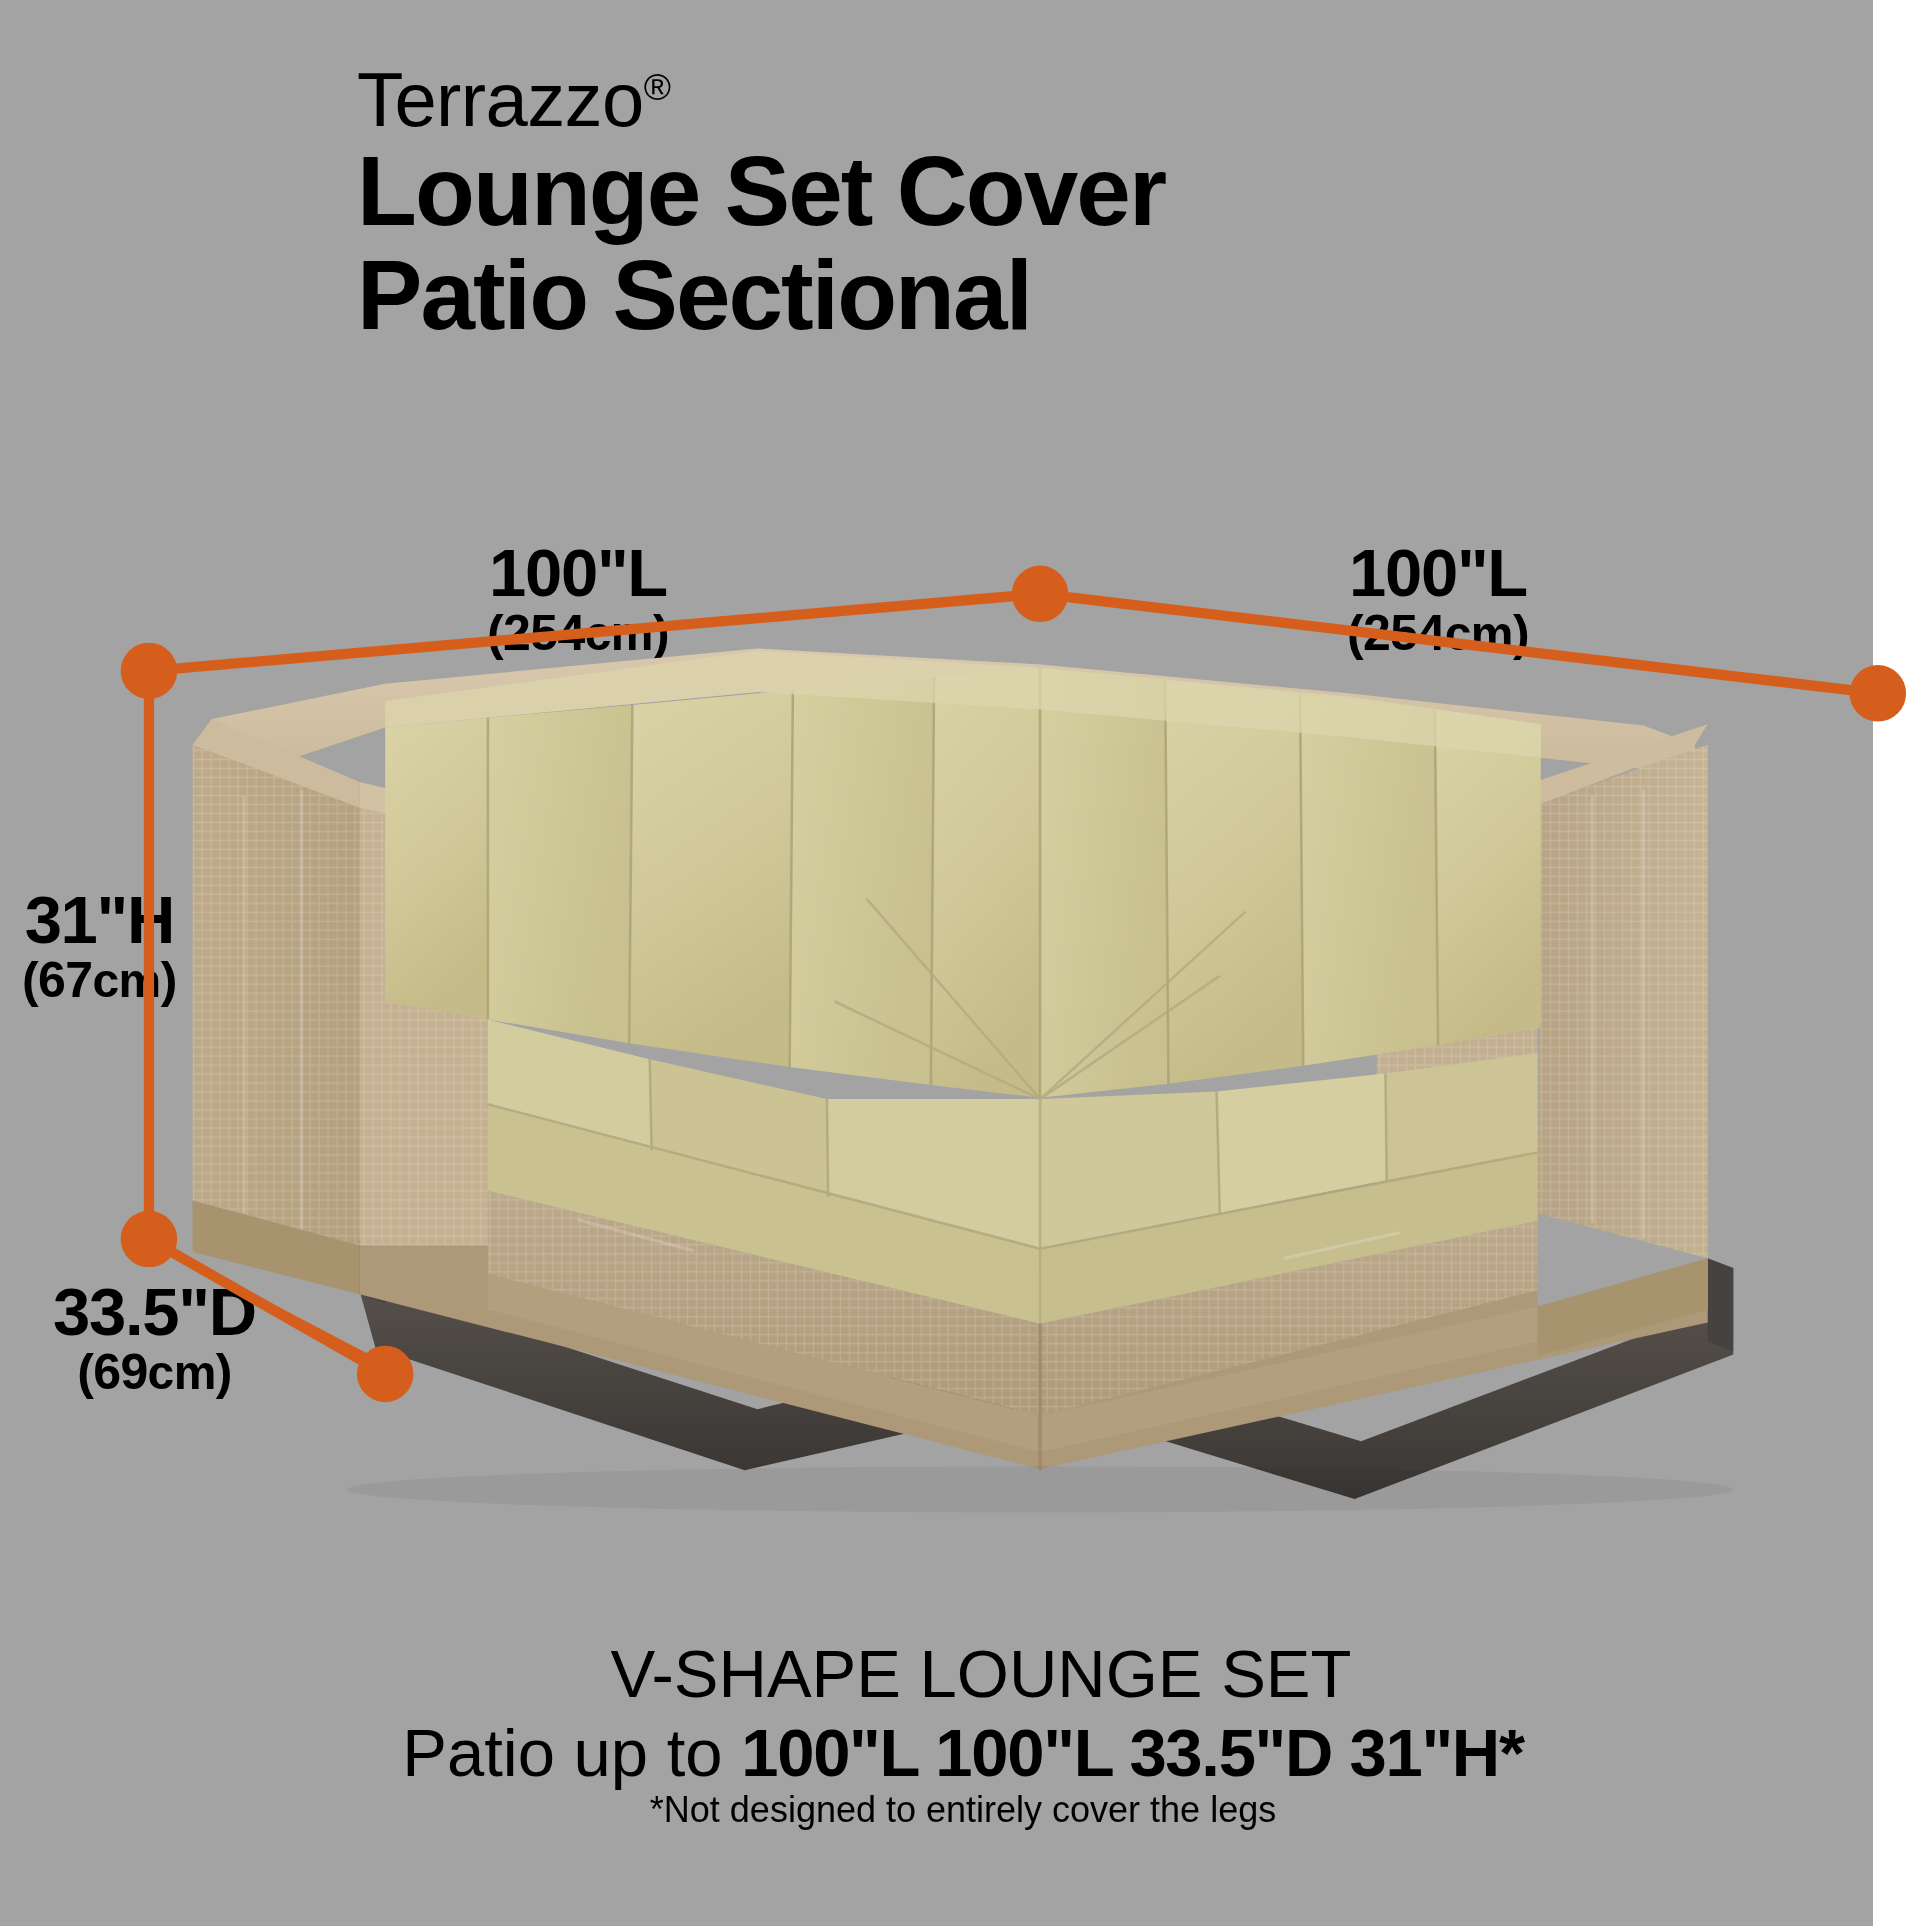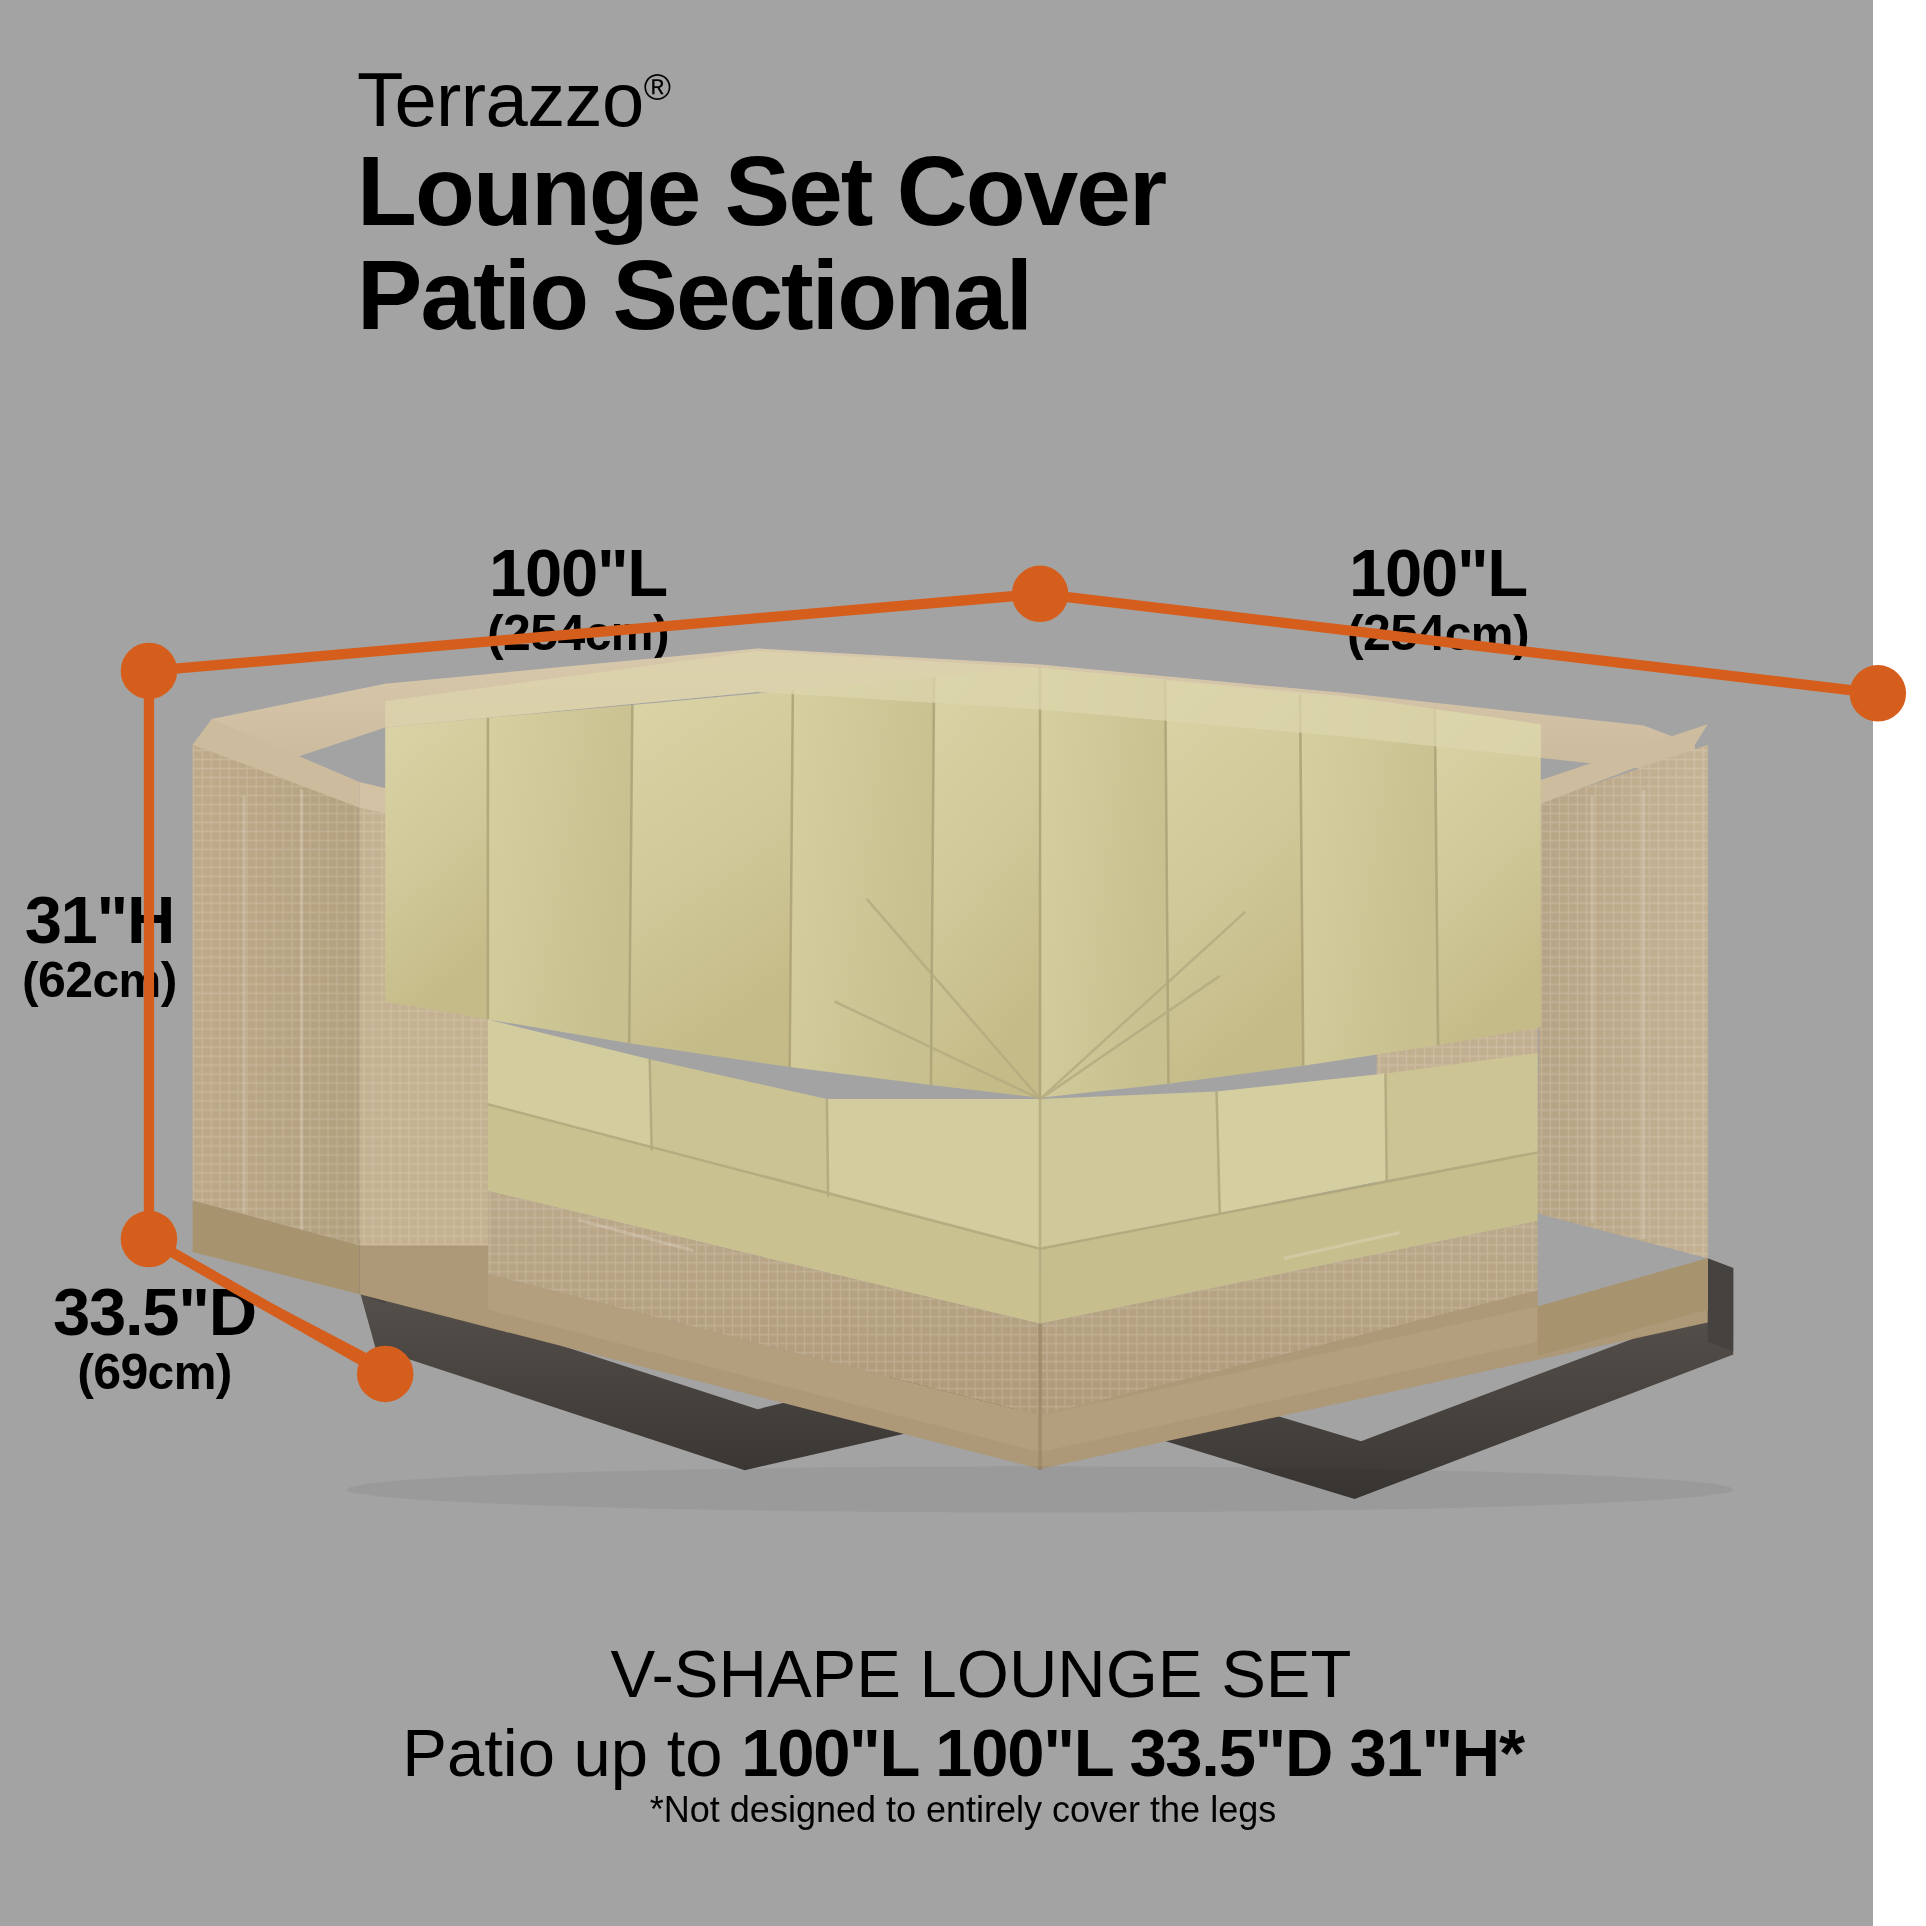--- a/index.html
+++ b/index.html
@@ -227,21 +227,21 @@
     <div class="metric"><span>(254</span><span class="u">cm</span><span>)</span></div>
   </div>
 
   <div class="dim" id="dim-right-len">
     <div class="inch">100"L</div>
     <div class="metric"><span>(254</span><span class="u">cm</span><span>)</span></div>
   </div>
 
   <div class="dim" id="dim-height">
     <div class="inch">31"H</div>
-    <div class="metric"><span>(62</span><span class="u">cm</span><span>)</span></div>
+    <div class="metric"><span>(67</span><span class="u">cm</span><span>)</span></div>
   </div>
 
   <div class="dim" id="dim-depth">
     <div class="inch">33.5"D</div>
     <div class="metric"><span>(69</span><span class="u">cm</span><span>)</span></div>
   </div>
 
   <div id="footer">
     <div class="f-line1">V-SHAPE LOUNGE SET</div>
     <div class="f-line2"><span>Patio up to </span><b>100"L 100"L 33.5"D 31"H*</b></div>

